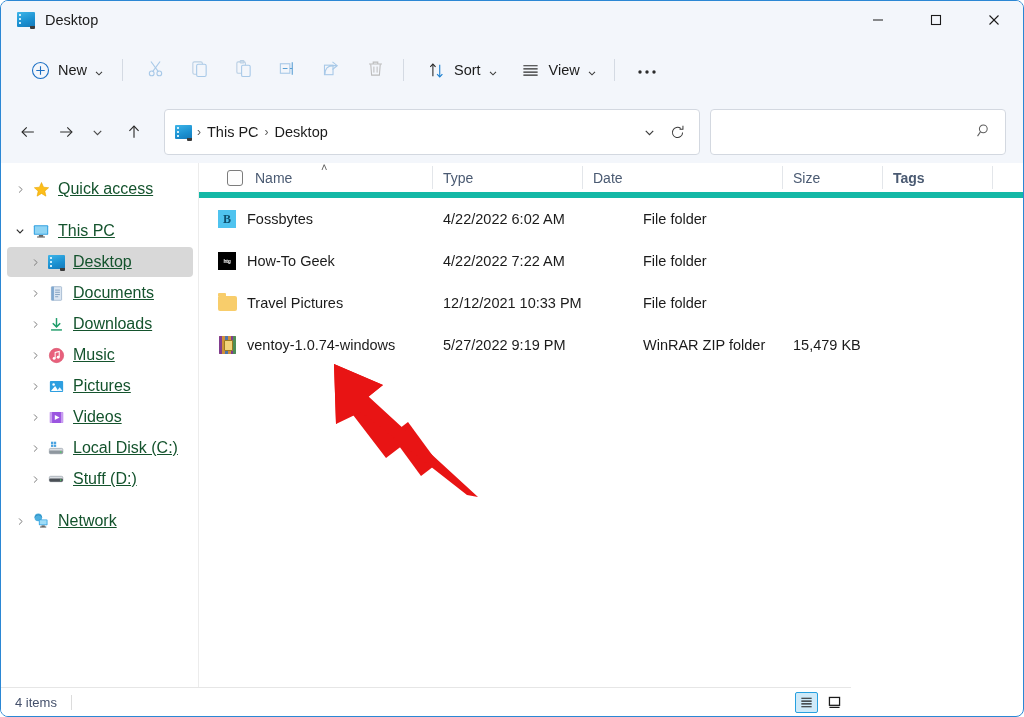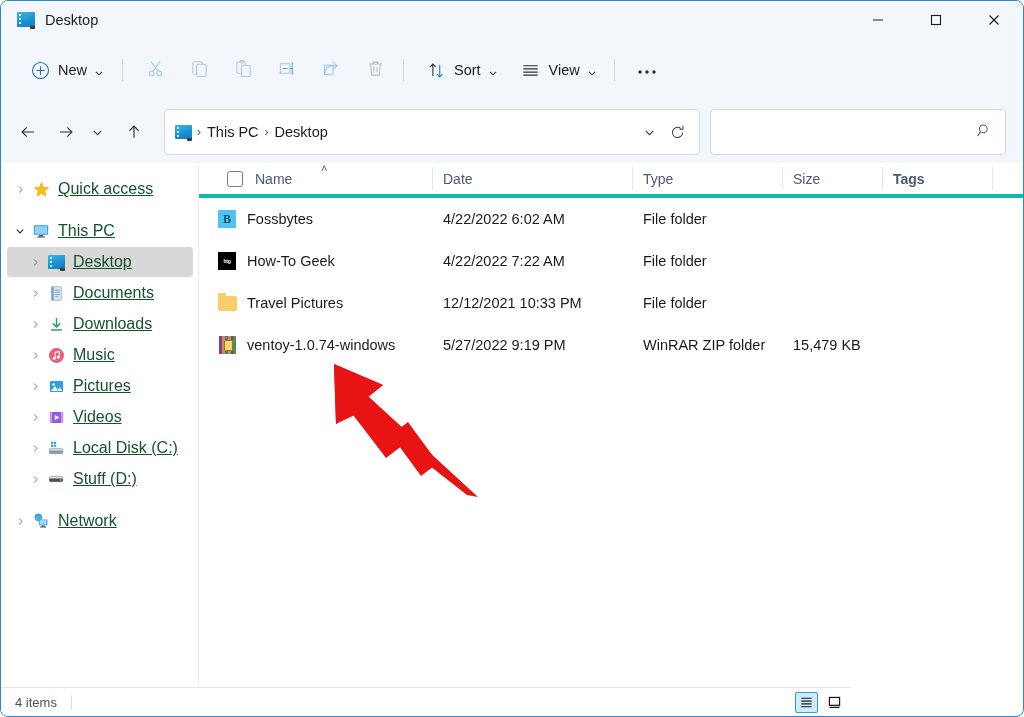--- a/index.html
+++ b/index.html
@@ -206,21 +206,21 @@
     position:absolute;
     top:162px; left:198px;
     width:824px; height:524px;
     background:#ffffff;
   }
   #col-headers {
     position:relative;
     height:35px;
     display:flex;
     align-items:center;
-    border-bottom:4px solid #14b8a6;
+    border-bottom:6px solid #14b8a6;
     text-align:right;
   }
   .col {
     position:relative;
     height:35px;
     display:flex; align-items:center;
     font-size:14px;
     color:#4a5a72;
     padding-left:10px;
   }
@@ -797,25 +797,25 @@
   <div id="pane-divider"></div>
 
   <div id="content">
 
     <div id="col-headers">
       <div class="col col-name">
         <span class="hdr-check"></span>
         <span>Name</span>
         <span class="sort-caret">˄</span>
       </div>
+      <div class="col col-type">
+        <span>Type</span>
+      </div>
       <div class="col col-date">
         <span>Date</span>
-      </div>
-      <div class="col col-type">
-        <span>Type</span>
       </div>
       <div class="col col-size">
         <span>Size</span>
       </div>
       <div class="col col-tags">
         <span>Tags</span>
       </div>
     </div>
 
     <div class="file-row">

